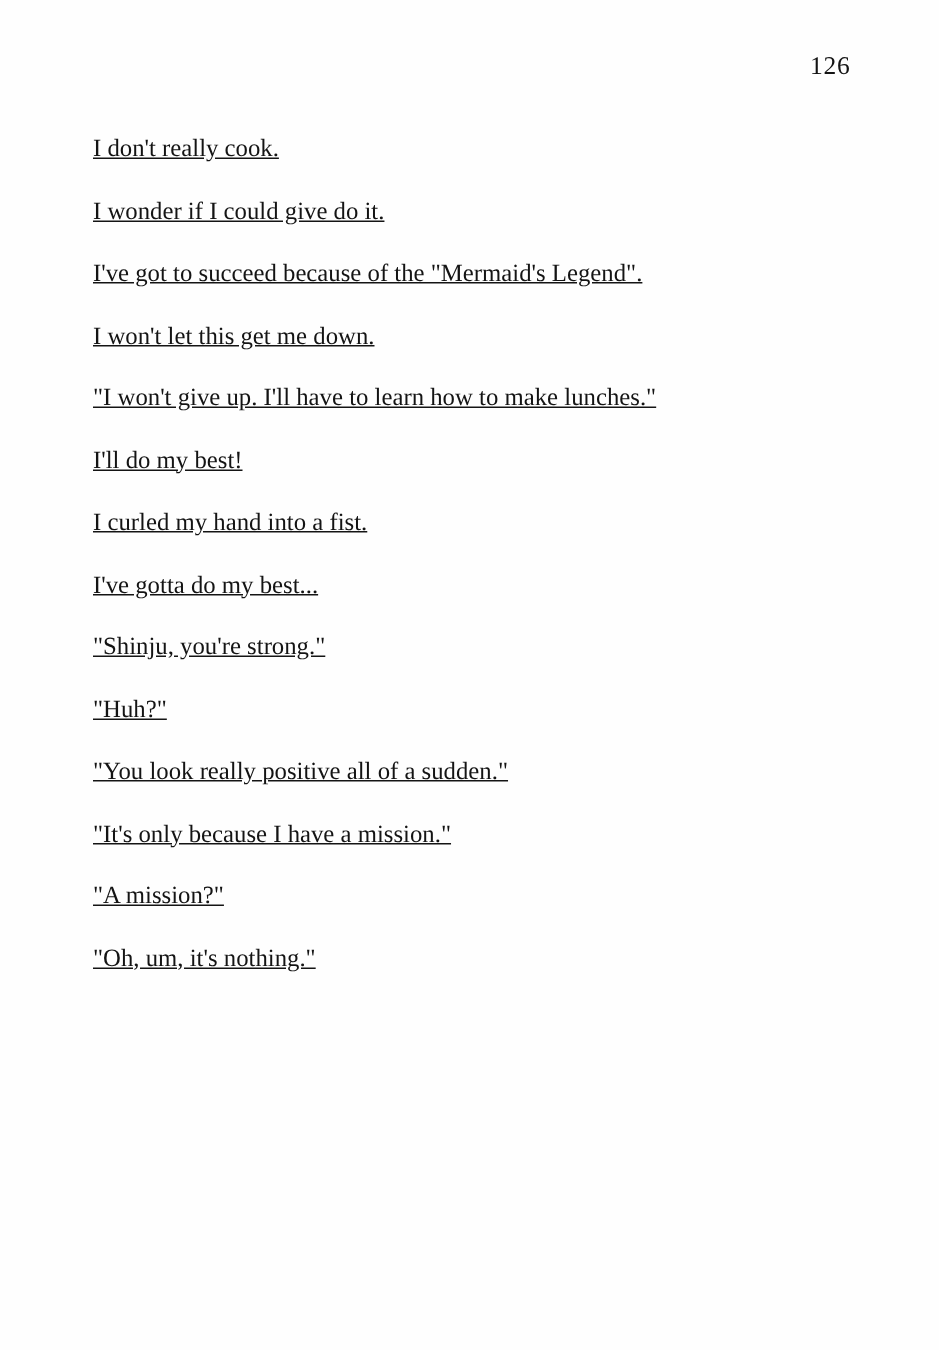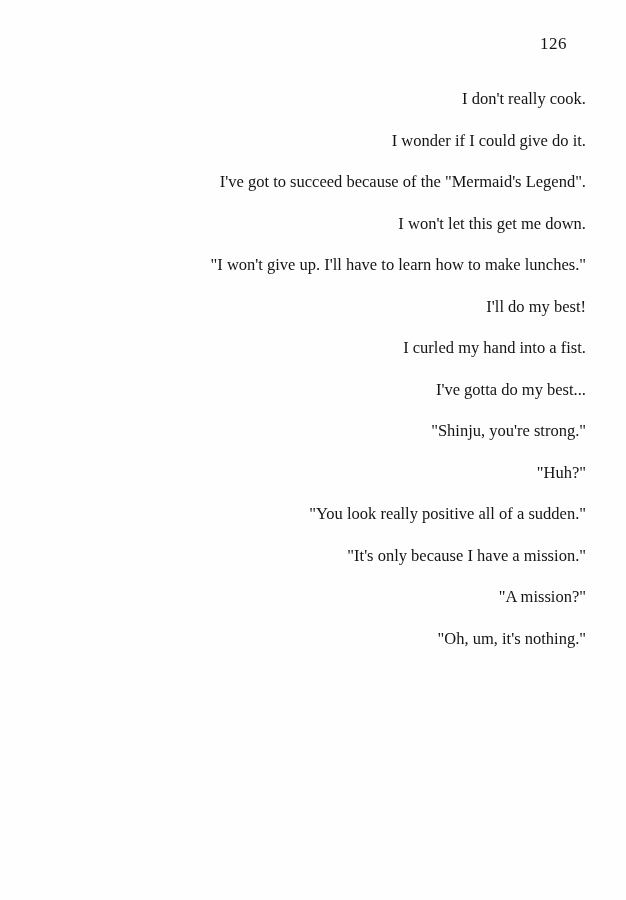--- a/index.html
+++ b/index.html
@@ -8,35 +8,35 @@
     background: #fefefe;
   }
   .page {
     position: relative;
     width: 626px;
     height: 900px;
     background: #fefefe;
     overflow: hidden;
     font-family: "Liberation Serif", "DejaVu Serif", serif;
     color: #141414;
-    text-align: right;
   }
   .page-number {
     position: absolute;
     top: 35px;
     right: 59px;
     font-size: 17px;
     line-height: 17px;
     letter-spacing: 0.5px;
   }
   .text-body {
     position: absolute;
     top: 78px;
     left: 62px;
     right: 40px;
+    text-decoration: underline;
   }
   .text-body p {
     margin: 0;
     font-size: 16.5px;
     line-height: 41.5px;
     white-space: nowrap;
   }
 </style>
 </head>
 <body>

